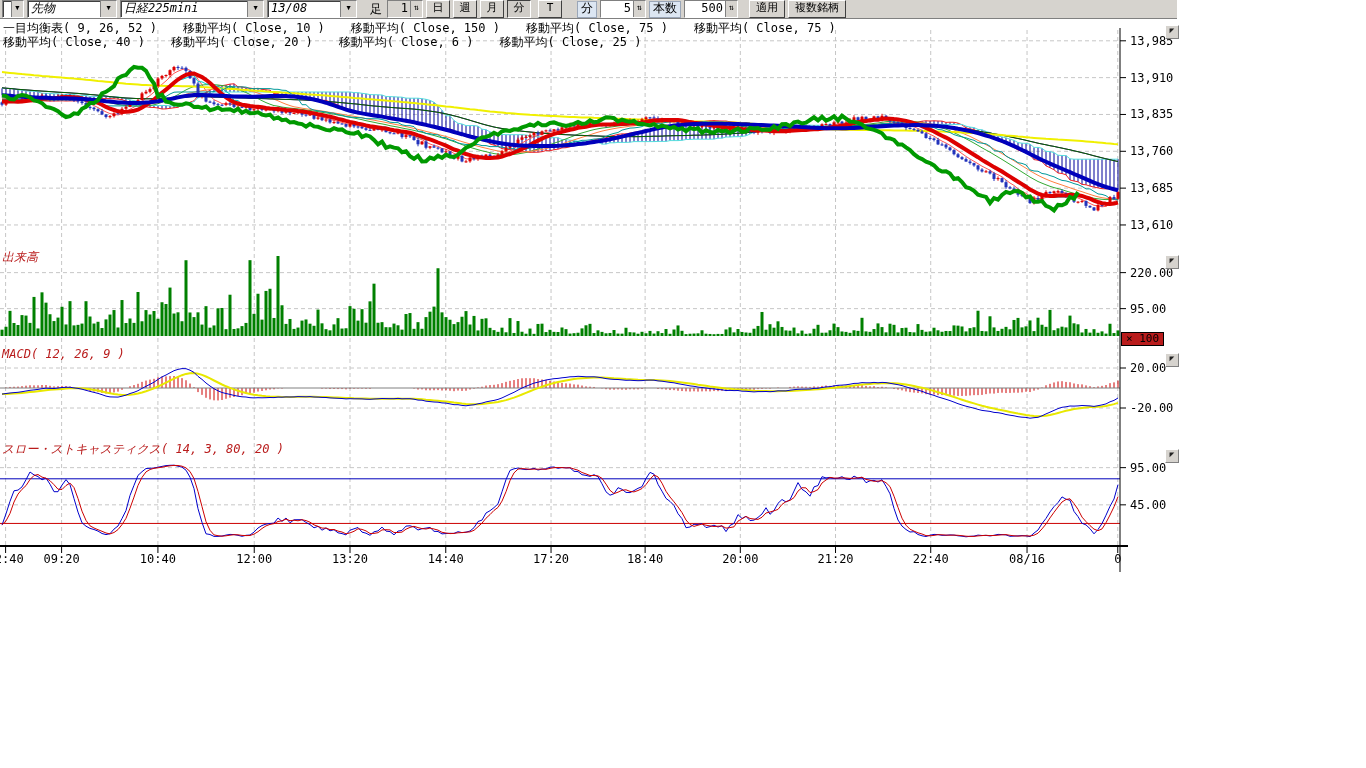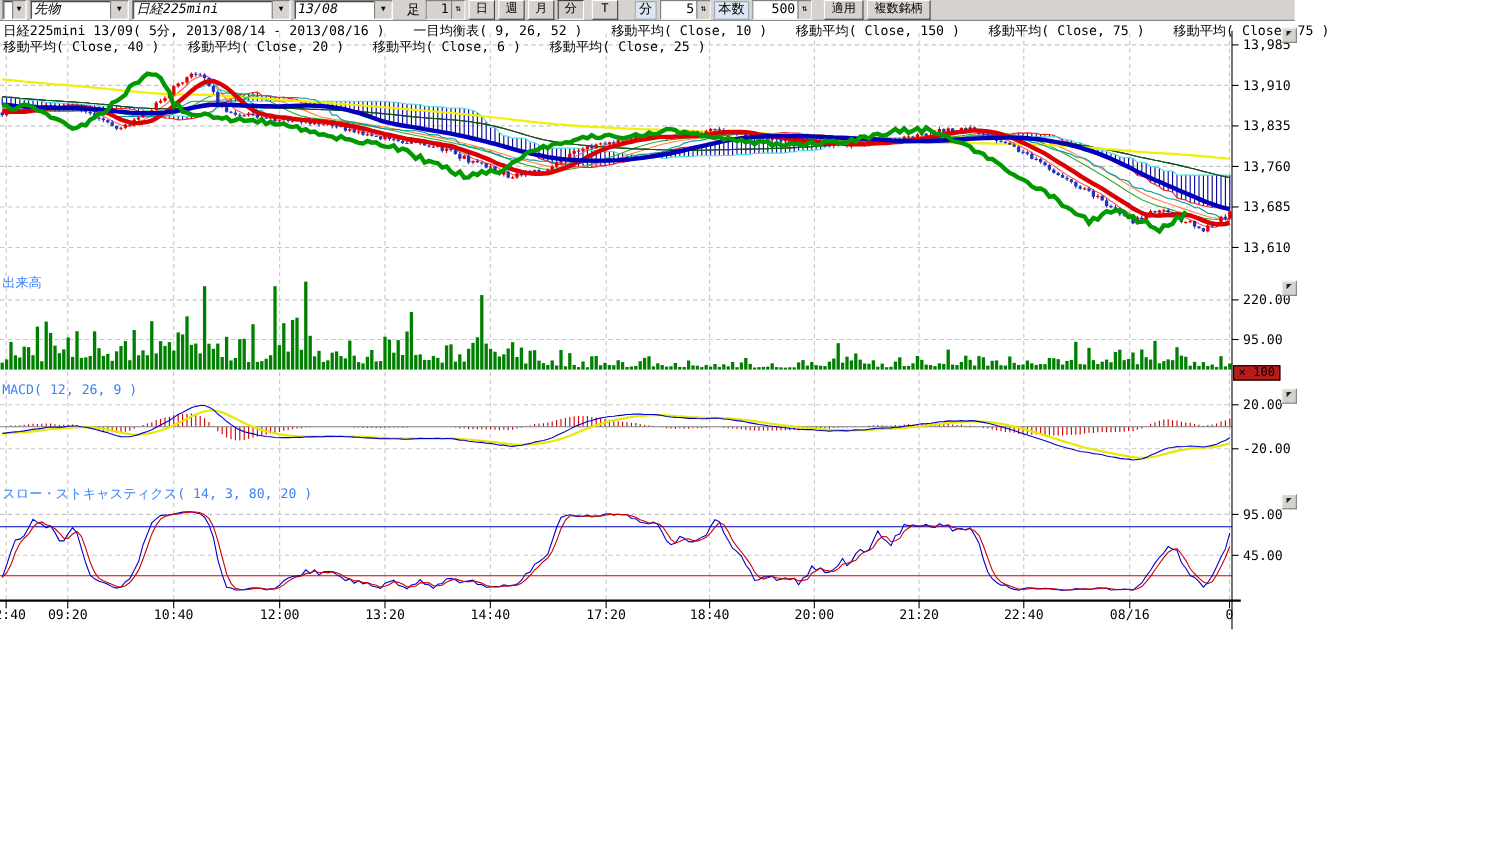--- a/index.html
+++ b/index.html
@@ -25,21 +25,21 @@
         border-bottom-color:#fff;box-shadow:inset 1px 1px 0 #404040;}
   .spin .v{padding:0 2px;font-size:12px;line-height:14px;text-align:right;background:#fff;}
   .spin.dis .v{background:#d6d3ce;}
   .spin .ud{width:11px;background:#d6d3ce;border-left:1px solid #808080;font-size:8px;
             line-height:14px;text-align:center;}
   .plabel{font-size:12px;line-height:15px;padding:0 2px;}
   .flabel{height:15px;background:#dce6f2;border:1px solid #9aa6b8;font-size:12px;
           line-height:13px;padding:0 3px;}
   
   .legendrow{display:flex;gap:26px;font-size:12px;line-height:13px;color:#000;white-space:nowrap;}
-  .ptitle{font-size:12px;color:#3b82f6;line-height:13px;}
+  .ptitle{font-size:12px;color:#b91c1c;line-height:13px;font-style:italic;}
   .badge{border:1px solid #000;background:#b91c1c;font-size:11px;line-height:12px;padding:0 4px;}
   .corner{width:12px;height:12px;background:#d6d3ce;border:1px solid #808080;
           border-top-color:#fff;border-left-color:#fff;font-size:8px;line-height:10px;
           text-align:center;color:#222;}
 </style>
 </head>
 <body>
 
 <div id="stage">
 
@@ -1548,21 +1548,20 @@
     <span class="flabel">本数</span>
     <div class="spin">
       <span class="v" style="width:36px">500</span>
       <span class="ud">⇅</span>
     </div>
     <span class="tbtn" style="margin-left:8px;padding:0 6px">適用</span>
     <span class="tbtn" style="padding:0 6px">複数銘柄</span>
   </div>
 
   <div class="abs legendrow" style="left:3px;top:22px">
-    <span>日経225mini 13/09( 5分, 2013/08/14 - 2013/08/16 )</span>
     <span>一目均衡表( 9, 26, 52 )</span>
     <span>移動平均( Close, 10 )</span>
     <span>移動平均( Close, 150 )</span>
     <span>移動平均( Close, 75 )</span>
     <span>移動平均( Close, 75 )</span>
   </div>
   <div class="abs legendrow" style="left:3px;top:36px">
     <span>移動平均( Close, 40 )</span>
     <span>移動平均( Close, 20 )</span>
     <span>移動平均( Close, 6 )</span>

